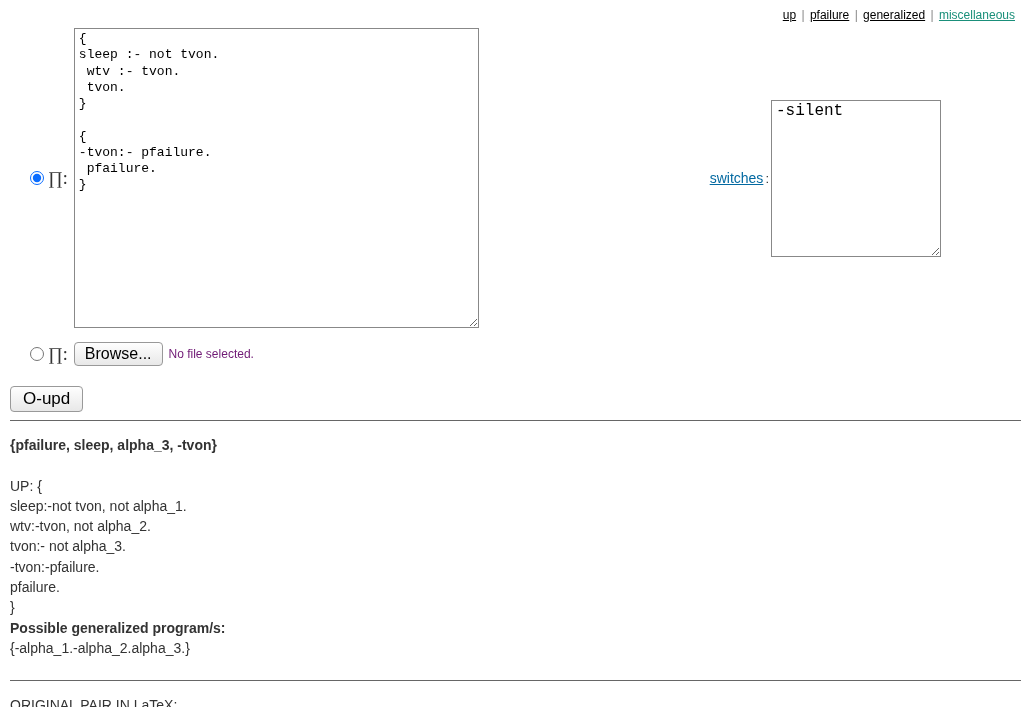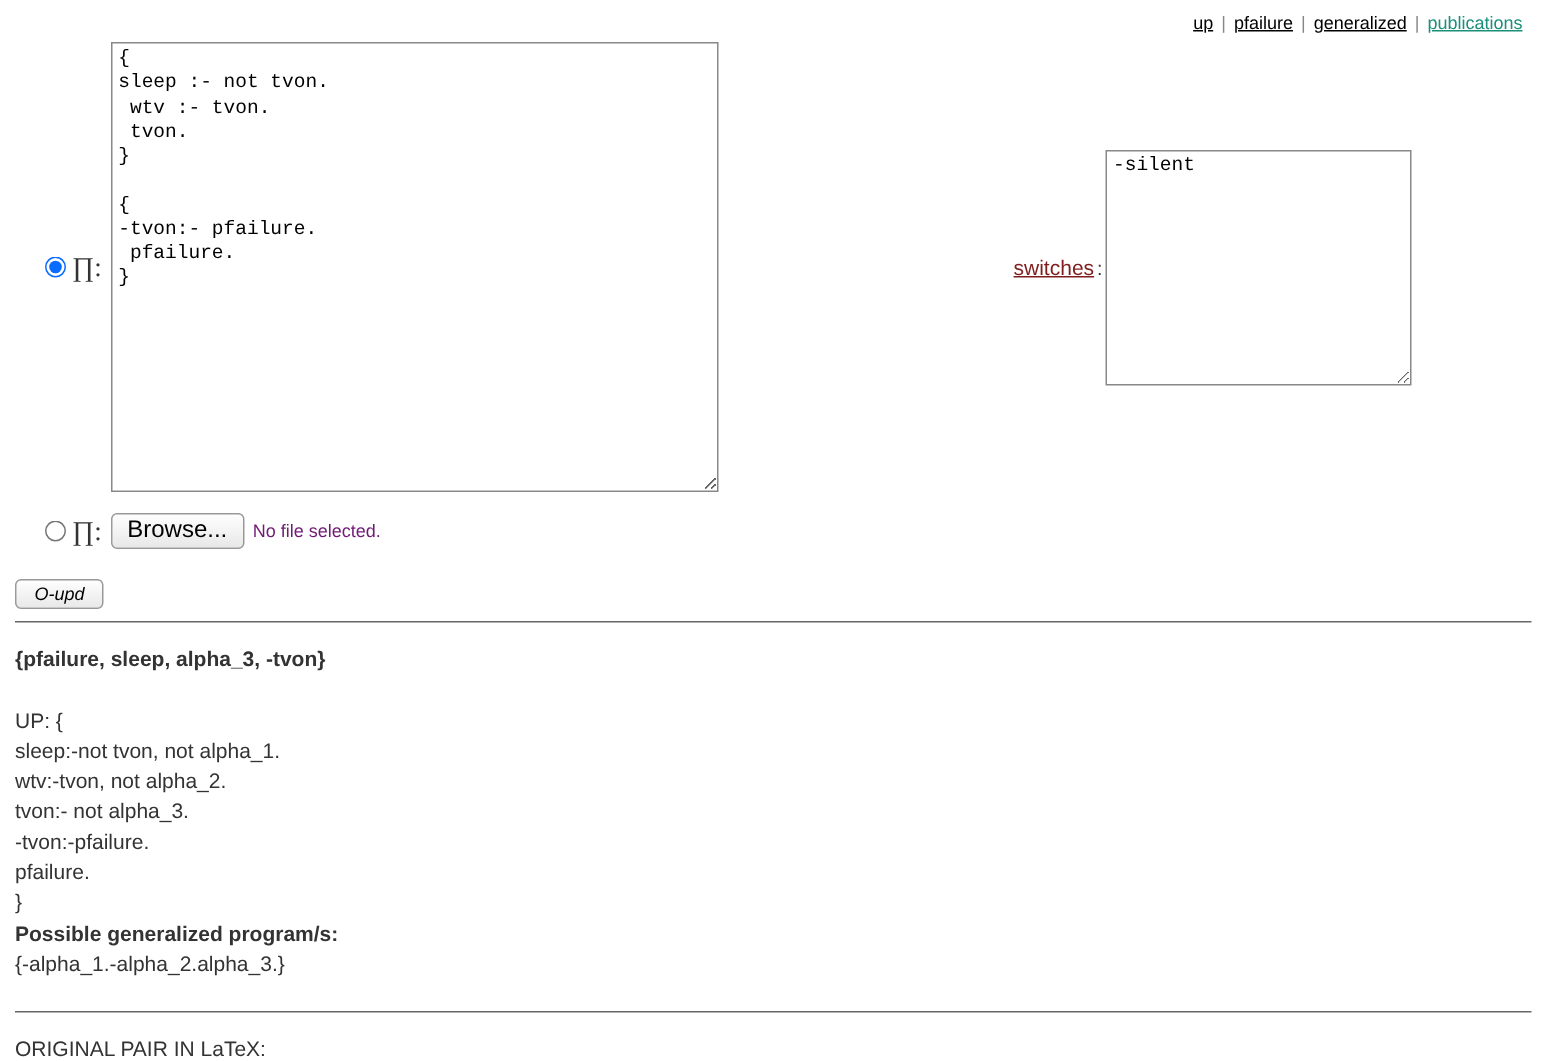--- a/index.html
+++ b/index.html
@@ -32,26 +32,26 @@
       width: 405px;
       height: 300px;
       font-family: 'Courier New', Courier, monospace;
       font-size: 13px;
       padding: 2px 4px;
       border: 1px solid #888;
       resize: both;
       line-height: 1.25;
     }
     .switches-block { display: flex; align-items: center; gap: 2px; margin-left: auto; margin-right: 80px;}
-    .switches-block a { color: #7f1d1d; text-decoration: underline; font-size: 14px;}
+    .switches-block a { color: #0369a1; text-decoration: underline; font-size: 14px;}
     textarea.sw {
-      width: 204px;
+      width: 170px;
       height: 157px;
       font-family: 'Courier New', Courier, monospace;
-      font-size: 13px;
+      font-size: 16px;
       padding: 1px 4px;
       border: 1px solid #888;
       resize: both;
     }
     .row2 {
       display: flex;
       align-items: center;
       gap: 6px;
       margin: 14px 0 20px 20px;
     }
@@ -59,44 +59,43 @@
       font-size: 16px;
       padding: 2px 10px;
       border: 1px solid #999;
       border-radius: 4px;
       background: linear-gradient(#fefefe,#e8e8e8);
       cursor: pointer;
     }
     .no-file { color: #701a75; font-size: 12px; }
     .submit-row { margin: 6px 0 8px 0; }
     .submit-btn {
-      font-size: 12px;
+      font-size: 17px;
       padding: 2px 12px;
       border: 1px solid #999;
       border-radius: 4px;
       background: linear-gradient(#fefefe,#e8e8e8);
       cursor: pointer;
-      font-style: italic;
     }
     hr { border: none; border-top: 1px solid #666; margin: 8px 0 14px 0; }
     .results { font-size: 14px; line-height: 1.45; }
     .results b, .results strong { font-weight: bold; }
     .pre { white-space: pre-wrap; font-family: Arial, Helvetica, sans-serif;}
   </style>
 </head>
 <body>
 
 <div class="top-nav">
   <a href="#">up</a>
   <span class="sep">|</span>
   <a href="#">pfailure</a>
   <span class="sep">|</span>
   <a href="#">generalized</a>
   <span class="sep">|</span>
-  <a href="#" class="active">publications</a>
+  <a href="#" class="active">miscellaneous</a>
 </div>
 
 <div class="row1">
   <label class="radio-label" style="margin-left:20px;">
     <input type="radio" name="src" checked="" style="">
     <span class="pi">∏:</span>
   </label>
   <textarea class="big" style="">{
 sleep :- not tvon.
  wtv :- tvon.

